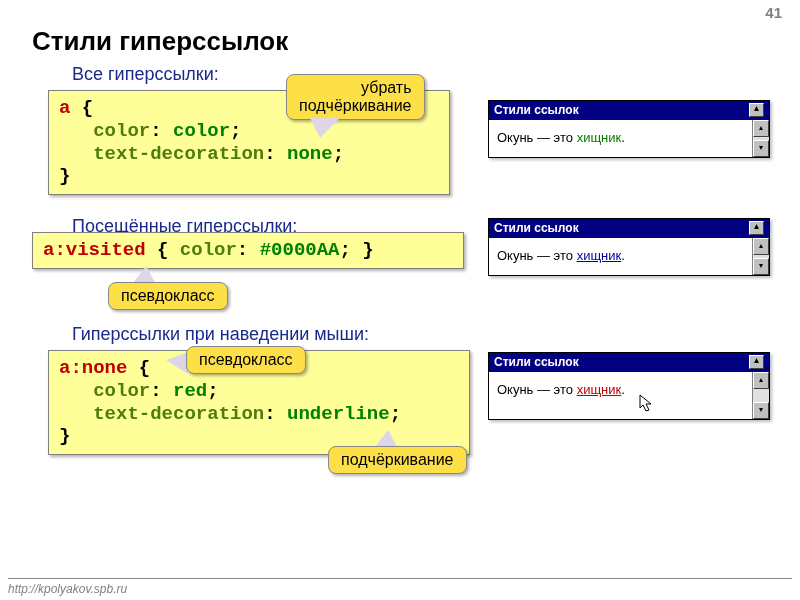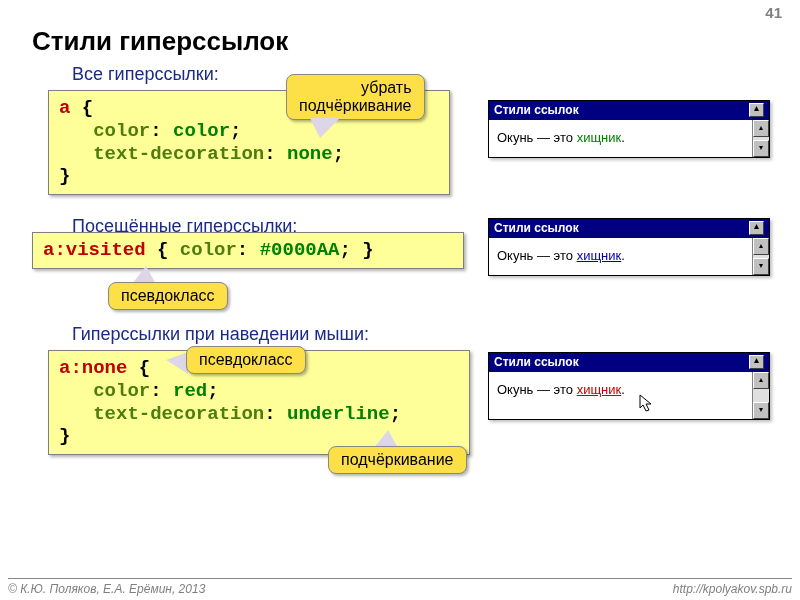--- a/index.html
+++ b/index.html
@@ -228,15 +228,14 @@
       <path d="M1 1 L1 14 L4 11 L7 17 L10 16 L7 10 L12 10 Z" fill="#fff" stroke="#000" stroke-width="1"></path>
     </svg>
     <div class="scrollbar-v">
       <div class="sb-btn">▴</div>
       <div class="sb-btn">▾</div>
     </div>
   </div>
 </div>
 
 <div class="footer">
-  <span>© К.Ю. Поляков, Е.А. Ерёмин, 2013</span>
   <span>http://kpolyakov.spb.ru</span>
 </div>
 
 </body></html>

